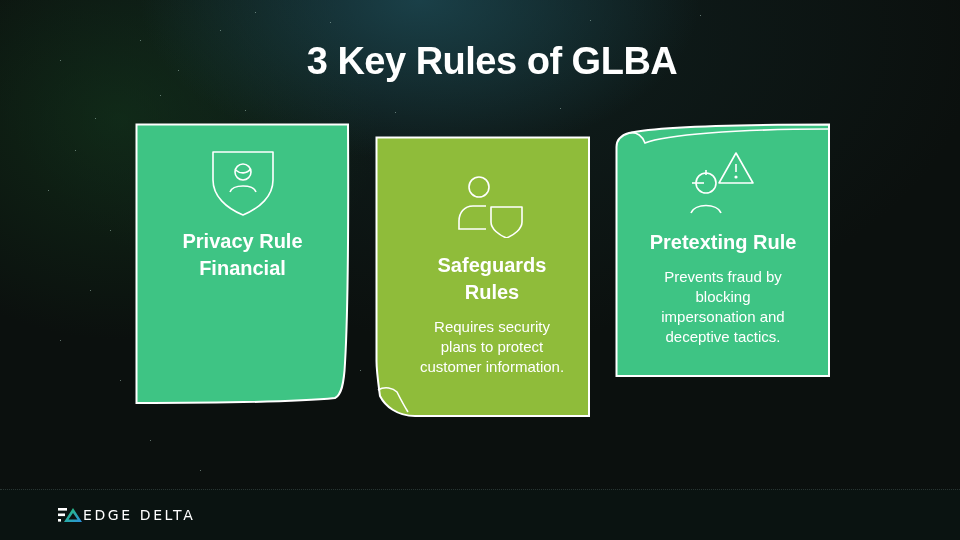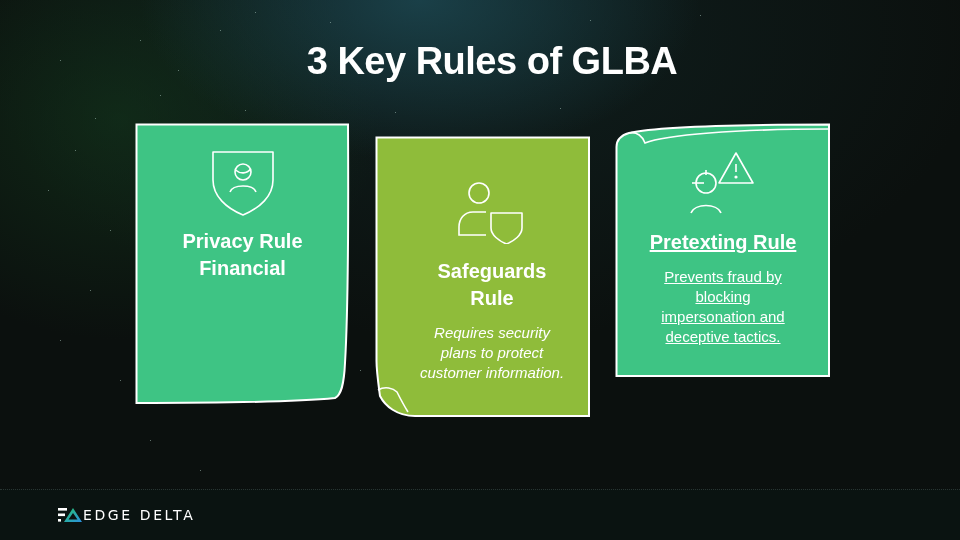--- a/index.html
+++ b/index.html
@@ -107,40 +107,40 @@
       <div>Financial</div>
     </div>
   </div>
 </div>
 
 <div class="card" style="left:375px;top:136px;width:216px;height:283px;">
   <svg class="shape" width="216" height="283" viewBox="0 0 216 283">
     <path d="M1.5 1.5 H214 V280 H40 C22 280 10 270 5 260 C3 245 1.5 235 1.5 225 Z" fill="#8fbc3a" stroke="#ffffff" stroke-width="2"></path>
     <path d="M3 254 C10 250 18 252 22 256 C25 262 28 268 33 276" fill="none" stroke="#ffffff" stroke-width="1.6"></path>
   </svg>
-  <div class="inner" style="top:46px;margin-left:18px;">
+  <div class="inner" style="top:40px;margin-left:18px;">
     <svg class="icon" width="72" height="62" viewBox="0 0 72 62" fill="none" stroke="#ffffff" stroke-width="1.6">
       <circle cx="23" cy="11" r="10"></circle>
       <path d="M30 30 H17 C8 30 3 37 3 45 V53 H30"></path>
       <path d="M35 31 H66 V46 C66 53 58 59 50.5 62 C43 59 35 53 35 46 Z" stroke-linejoin="round"></path>
     </svg>
     <div class="heading" style="margin-top:14px;">
       <div>Safeguards</div>
-      <div>Rule</div>
+      <div>Rules</div>
     </div>
-    <div class="desc" style="width:180px;font-style:italic;">Requires security plans to protect customer information.</div>
+    <div class="desc" style="width:180px;">Requires security plans to protect customer information.</div>
   </div>
 </div>
 
 <div class="card" style="left:615px;top:123px;width:216px;height:255px;">
   <svg class="shape" width="216" height="255" viewBox="0 0 216 255">
     <path d="M14 10 C40 4 110 1.5 214 1.5 V253 H1.5 V24 C1.5 16 7 12 14 10 Z" fill="#3ec484" stroke="#ffffff" stroke-width="2"></path>
     <path d="M14 10 C22 8 28 14 30 20 C50 12 120 6 214 6" fill="none" stroke="#ffffff" stroke-width="1.6"></path>
   </svg>
-  <div class="inner" style="top:28px;text-decoration:underline;">
+  <div class="inner" style="top:28px;">
     <svg class="icon" width="66" height="66" viewBox="0 0 66 66" fill="none" stroke="#ffffff" stroke-width="1.6">
       <circle cx="16" cy="32" r="10"></circle>
       <path d="M16 19 V24"></path>
       <path d="M2 32 H14"></path>
       <path d="M1 62 C5 52 27 52 31 62"></path>
       <path d="M46 2 L63 32 H29 Z" stroke-linejoin="round"></path>
       <path d="M46 13 V21"></path>
       <circle cx="46" cy="26" r="0.8" fill="#ffffff"></circle>
     </svg>
     <div class="heading" style="margin-top:12px;">

